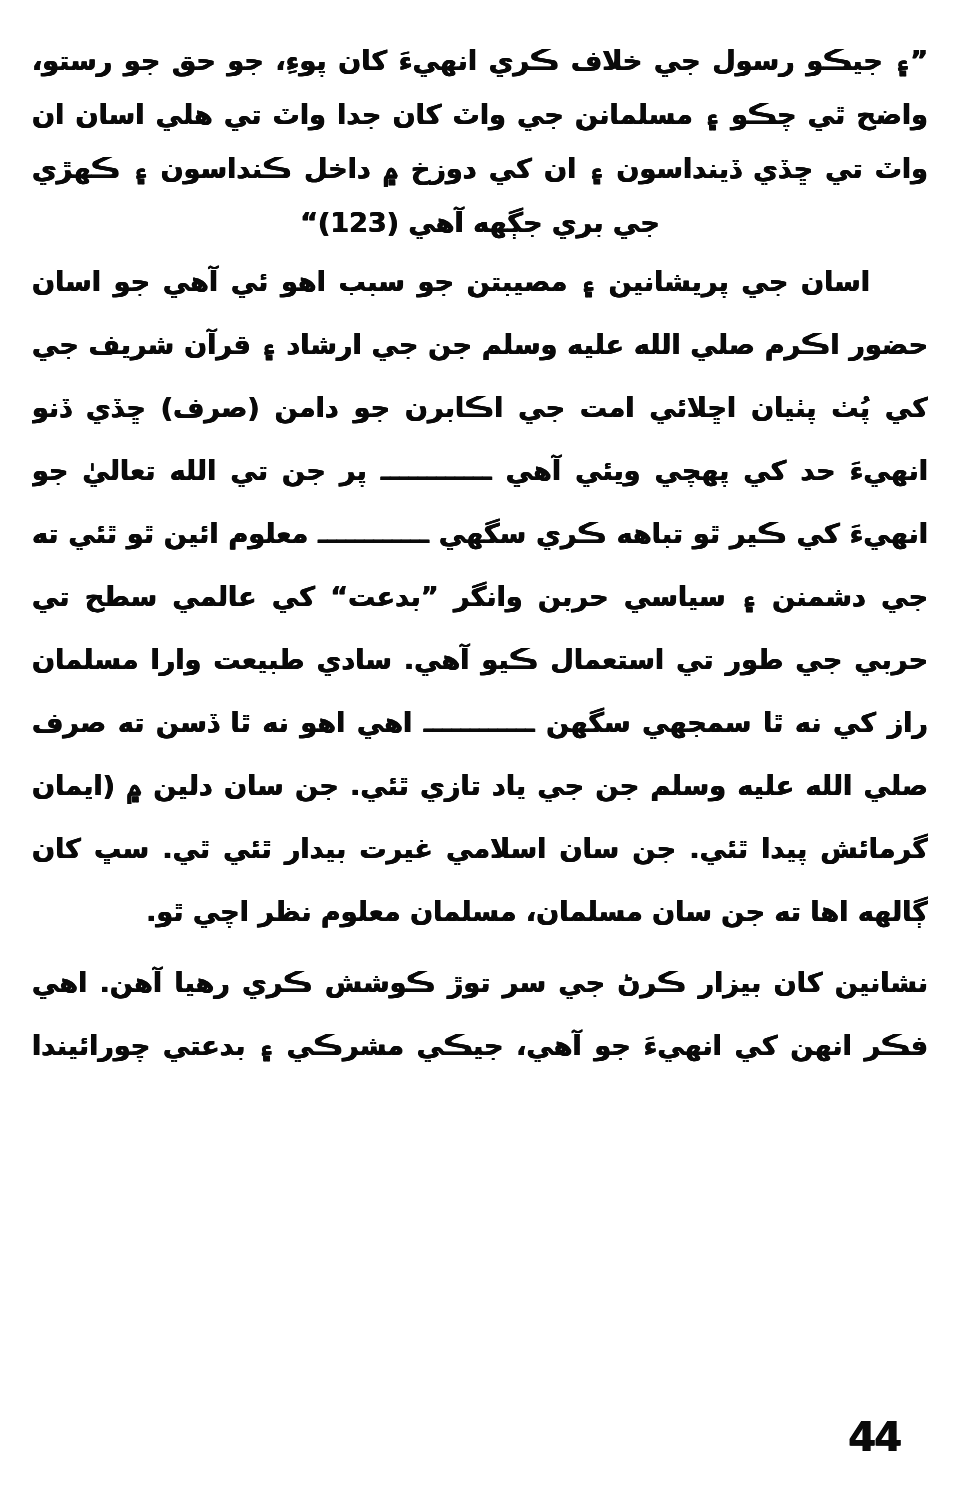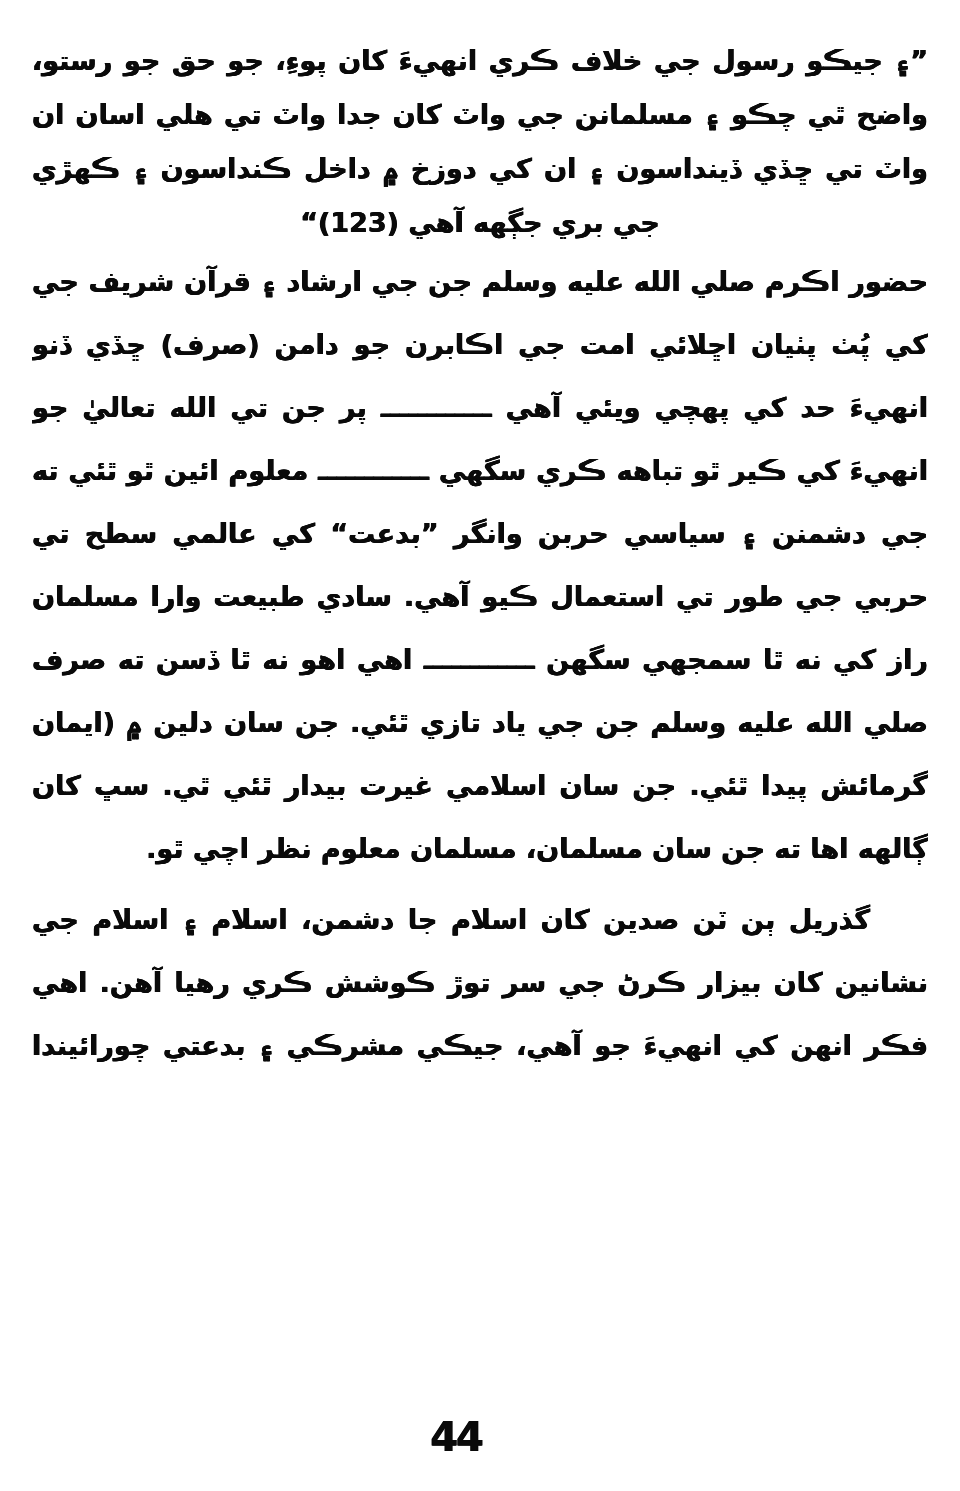--- a/index.html
+++ b/index.html
@@ -55,22 +55,22 @@
   }
   .paragraph.p2 {
     margin-top: 8px;
   }
   .page-number {
     position: absolute;
     top: 1414px;
     left: 0;
     width: 100%;
     box-sizing: border-box;
-    padding-right: 48px;
-    text-align: center;
+    padding-right: 60px;
+    text-align: right;
     font-weight: 700;
     font-size: 40px;
     letter-spacing: -2px;
     color: #0a0a0a;
     text-shadow: 0.5px 0 0 currentColor, -0.5px 0 0 currentColor;
   }
 </style>
 </head>
 <body>
 
@@ -78,34 +78,34 @@
   <div class="content">
 
     <div class="quote-block">
       <span class="line">”۽ جيڪو رسول جي خلاف ڪري انهيءَ کان پوءِ، جو حق جو رستو، انهن تي</span>
       <span class="line">واضح ٿي چڪو ۽ مسلمانن جي واٽ کان جدا واٽ تي هلي اسان ان کي انهيءَ</span>
       <span class="line">واٽ تي ڇڏي ڏينداسون ۽ ان کي دوزخ ۾ داخل ڪنداسون ۽ ڪهڙي نه موٽڻ</span>
       <span class="line center">جي بري جڳهه آهي (123)“</span>
     </div>
 
     <div class="paragraph p1">
+      <span class="line indent">اسان جي پريشانين ۽ مصيبتن جو سبب اهو ئي آهي جو اسان</span>
       <span class="line">حضور اڪرم صلي الله عليه وسلم جن جي ارشاد ۽ قرآن شريف جي حڪم</span>
       <span class="line">کي پُٺ پٺيان اڇلائي امت جي اڪابرن جو دامن (صرف) ڇڏي ڏنو آهي:</span>
       <span class="line">انهيءَ حد کي پهچي ويئي آهي ــــــــــــ پر جن تي الله تعاليٰ جو هٿ آهي.</span>
       <span class="line">انهيءَ کي ڪير ٿو تباهه ڪري سگهي ــــــــــــ معلوم ائين ٿو ٿئي ته اسلام</span>
       <span class="line">جي دشمنن ۽ سياسي حربن وانگر ”بدعت“ کي عالمي سطح تي سياسي</span>
       <span class="line">حربي جي طور تي استعمال ڪيو آهي. سادي طبيعت وارا مسلمان انهي</span>
       <span class="line">راز کي نه ٿا سمجهي سگهن ــــــــــــ اهي اهو نه ٿا ڏسن ته صرف انهن</span>
       <span class="line">صلي الله عليه وسلم جن جي ياد تازي ٿئي. جن سان دلين ۾ (ايمان جي)</span>
       <span class="line">گرمائش پيدا ٿئي. جن سان اسلامي غيرت بيدار ٿئي ٿي. سڀ کان وڏي</span>
       <span class="line lastline">ڳالهه اها ته جن سان مسلمان، مسلمان معلوم نظر اچي ٿو.</span>
     </div>
 
     <div class="paragraph p2">
-      <span class="line indent">گذريل ٻن ٽن صدين کان اسلام جا دشمن، اسلام ۽ اسلام جي</span>
       <span class="line">نشانين کان بيزار ڪرڻ جي سر توڙ ڪوشش ڪري رهيا آهن. اهي جهان</span>
       <span class="line">فڪر انهن کي انهيءَ جو آهي، جيڪي مشرڪي ۽ بدعتي چورائيندا آهن.</span>
     </div>
 
   </div>
 
   <div class="page-number">44</div>
 </div>
 
 </body></html>

